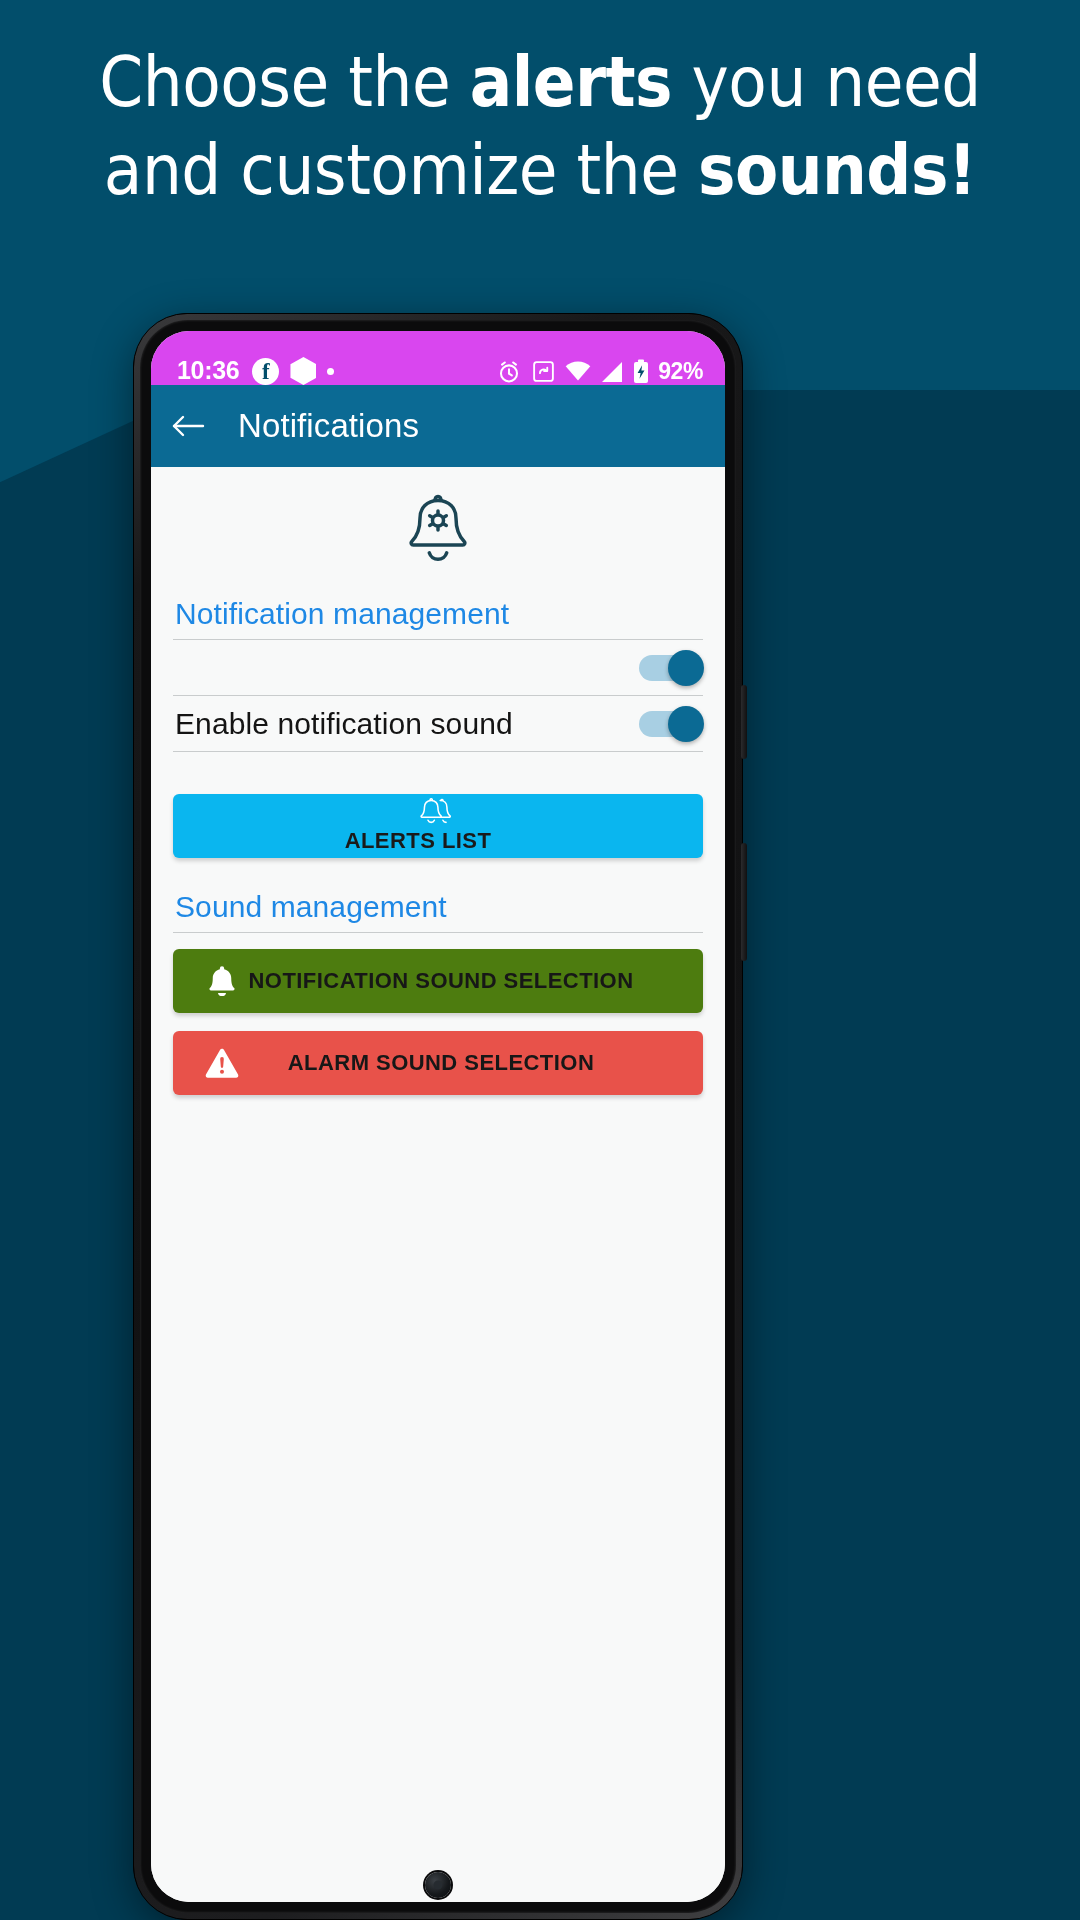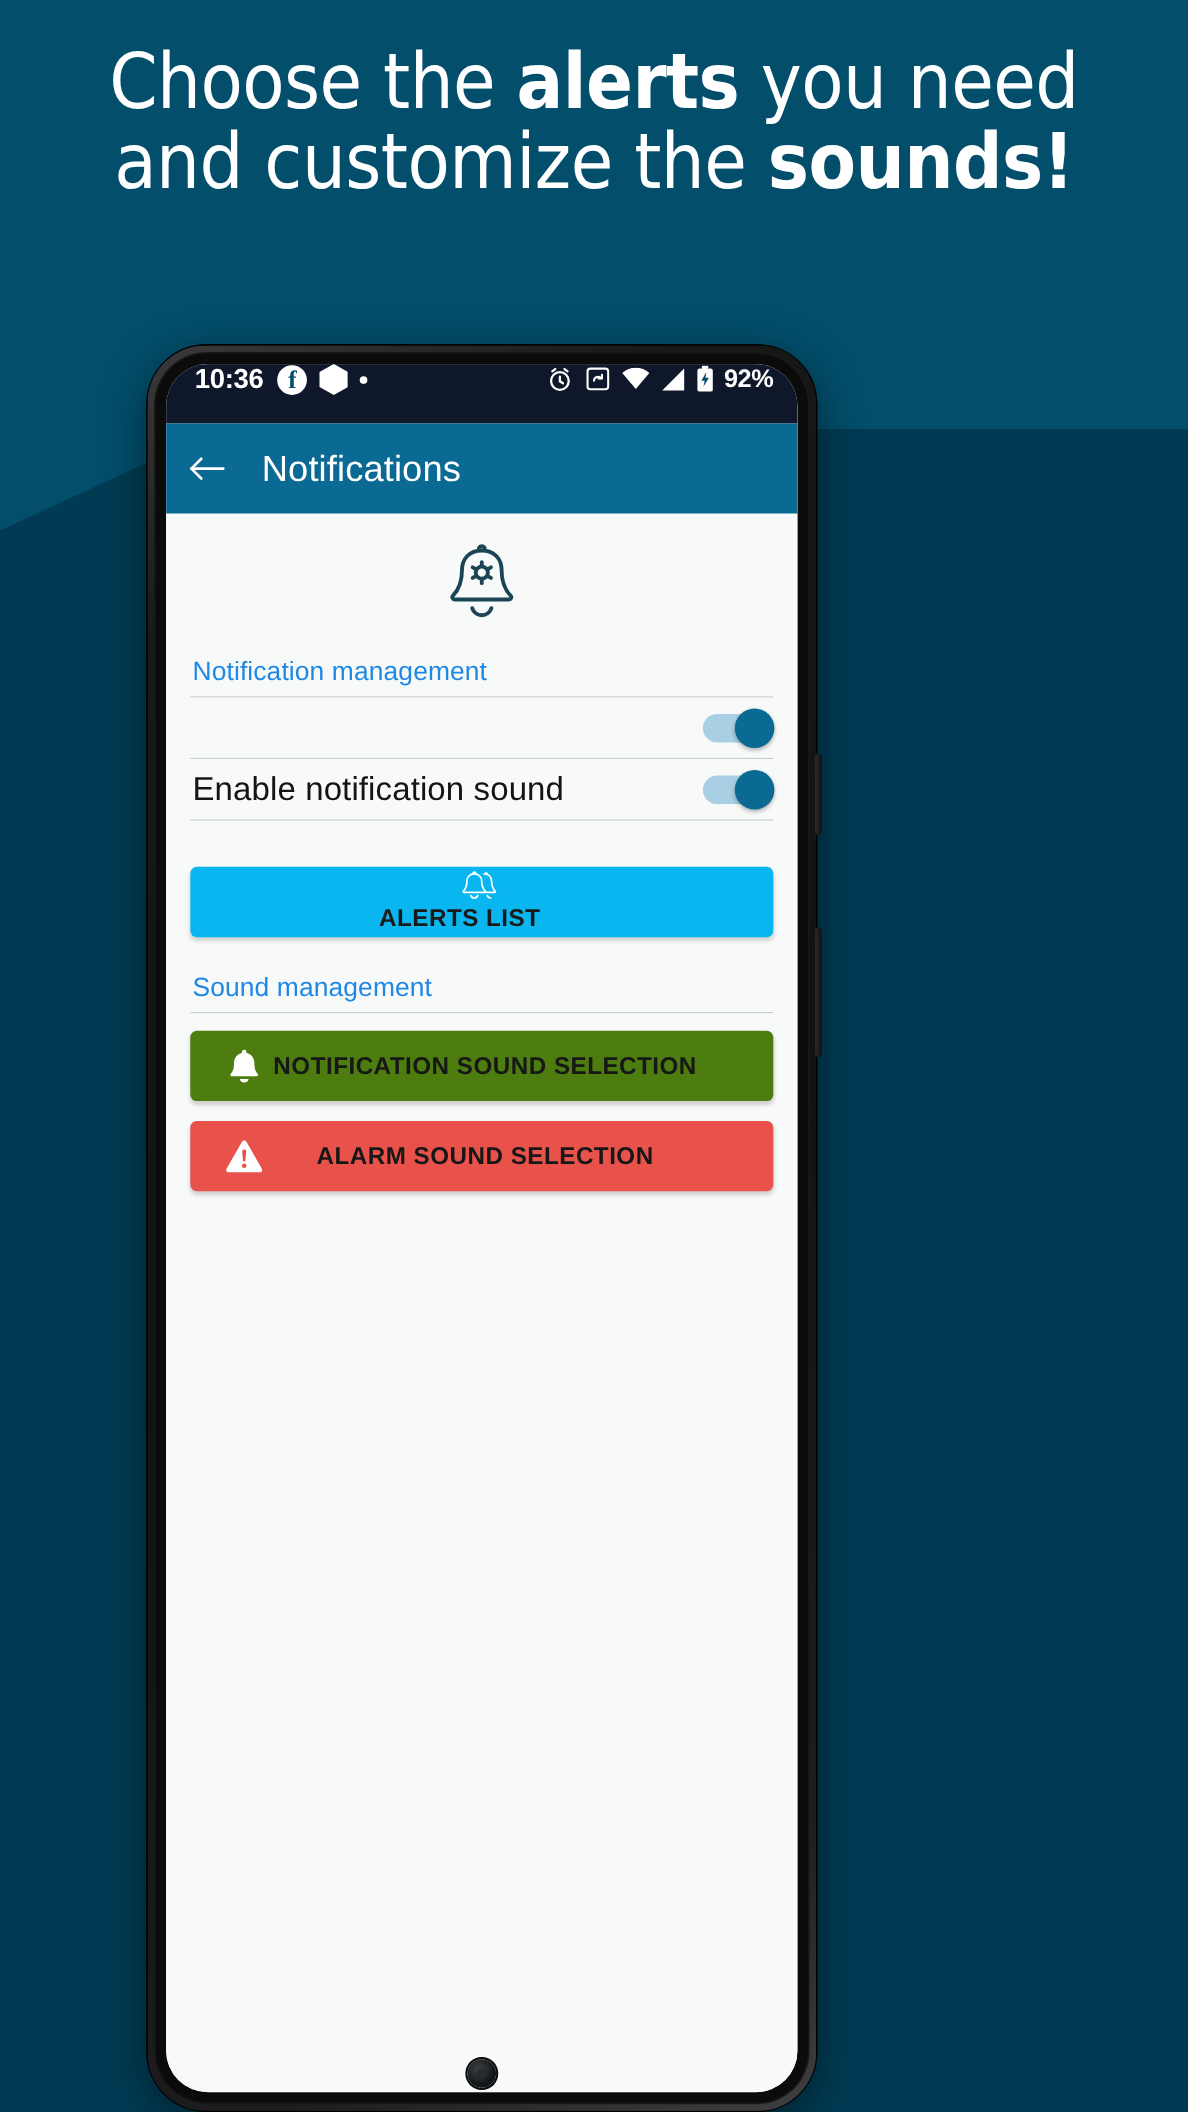--- a/index.html
+++ b/index.html
@@ -28,21 +28,21 @@
 
   
   .headline {
     position: absolute;
     left: 0; top: 38px;
     width: 1080px;
     text-align: center;
     color: #ffffff;
     font-family: "DejaVu Sans Condensed", "Liberation Sans Narrow", "Liberation Sans", sans-serif;
     font-size: 70px;
-    line-height: 73px;
+    line-height: 88px;
     letter-spacing: -0.5px;
     font-weight: 400;
     z-index: 3;
     padding: 0 40px;
   }
   .headline b { font-weight: 700; }
 
   
   #phone {
     position: absolute;
@@ -108,23 +108,23 @@
     position: absolute;
     left: 50%; top: 50%;
     transform: translate(-50%,-50%);
     width: 9px; height: 9px; border-radius: 50%;
     background: #262b30;
   }
 
   
   .statusbar {
     height: 54px;
-    background: #0f172a;
+    background: #d946ef;
     display: flex;
-    align-items: flex-start;
+    align-items: flex-end;
     padding: 0 22px 0 26px;
     color: #fff;
     flex: 0 0 auto;
   }
   .sb-time {
     font-size: 25px;
     font-weight: 700;
     letter-spacing: -0.3px;
     font-family: "Liberation Sans", sans-serif;
   }
@@ -176,21 +176,21 @@
     background: #f8f9f9;
     padding: 0 22px;
     overflow: hidden;
   }
   .bell-hero {
     display: flex; justify-content: center;
     padding-top: 22px; padding-bottom: 12px;
   }
   .section-title {
     color: #1e88e5;
-    font-size: 24px;
+    font-size: 30px;
     padding: 10px 2px 8px 2px;
     border-bottom: 1px solid #c9cccd;
     letter-spacing: 0.1px;
   }
   .toggle-row {
     display: flex; align-items: center;
     height: 56px;
     border-bottom: 1px solid #c9cccd;
     padding: 0 2px;
   }

